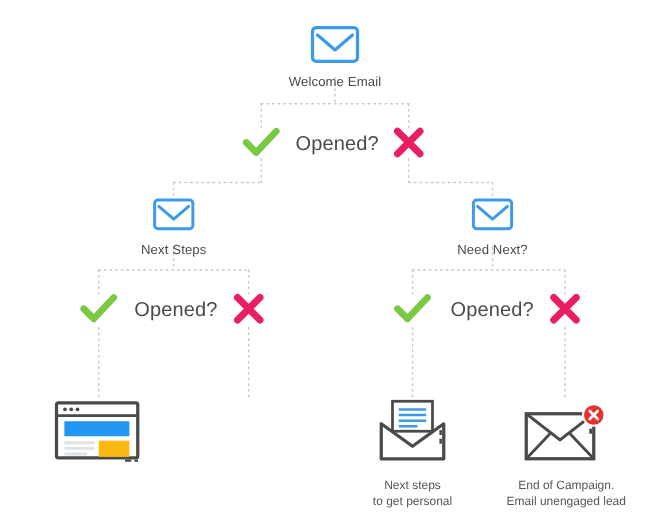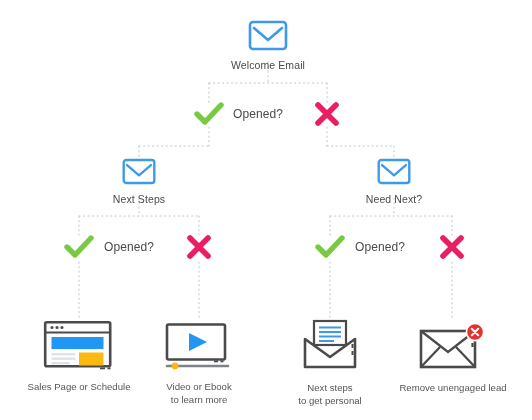--- a/index.html
+++ b/index.html
@@ -36,23 +36,23 @@
   .leaf-label {
     margin-top: 7px;
     font-size: 9.6px;
     color: #55565a;
     text-align: center;
     line-height: 1.35;
     white-space: nowrap;
   }
   .decision {
     position: absolute;
-    font-size: 12px;
+    font-size: 16px;
     color: #4a4a4a;
-    text-align: left;
+    text-align: right;
     white-space: nowrap;
     letter-spacing: 0.1px;
   }
   .mark {
     position: absolute;
     line-height: 0;
   }
   .connectors {
     position: absolute;
     left: 0;
@@ -180,40 +180,23 @@
         <rect x="8.5" y="17" width="52" height="12" fill="#2196f3"></rect>
         <rect x="8.5" y="33" width="24" height="2.4" fill="#dfe3e6"></rect>
         <rect x="8.5" y="37.5" width="24" height="2.4" fill="#dfe3e6"></rect>
         <rect x="8.5" y="42" width="18" height="2.4" fill="#dfe3e6"></rect>
         <rect x="36" y="32.5" width="24.5" height="13" fill="#fdb913"></rect>
         <line x1="57" y1="48.4" x2="62" y2="48.4" stroke="#4a4a4a" stroke-width="1.8"></line>
         <line x1="64.5" y1="48.4" x2="67.5" y2="48.4" stroke="#4a4a4a" stroke-width="1.8"></line>
       </svg>
     </span>
     <div class="leaf-label">
-      <div>Sales Page or Schedule</div>
     </div>
   </div>
 
-  <div class="node" style="left:139px; top:322px; width:120px;">
-    <span>
-      <svg width="70" height="48" viewBox="0 0 70 48">
-        <rect x="3" y="2.5" width="58" height="35" rx="1.5" ry="1.5" fill="#ffffff" stroke="#4a4a4a" stroke-width="2.6"></rect>
-        <path d="M 25 11 L 43 20 L 25 29 Z" fill="#2196f3"></path>
-        <line x1="50" y1="39.4" x2="54" y2="39.4" stroke="#4a4a4a" stroke-width="1.8"></line>
-        <line x1="56.5" y1="39.4" x2="59.5" y2="39.4" stroke="#4a4a4a" stroke-width="1.8"></line>
-        <line x1="3" y1="44" x2="64" y2="44" stroke="#7f8387" stroke-width="2.6" stroke-linecap="round"></line>
-        <circle cx="11" cy="44" r="3.4" fill="#fdb913"></circle>
-      </svg>
-    </span>
-    <div class="leaf-label">
-      <div>Video or Ebook</div>
-      <div>to learn more</div>
-    </div>
-  </div>
 
   <div class="node" style="left:272px; top:319px; width:116px;">
     <span>
       <svg width="60" height="52" viewBox="0 0 60 52">
         <rect x="14" y="2" width="32" height="24" fill="#ffffff" stroke="#4a4a4a" stroke-width="2.2"></rect>
         <line x1="19" y1="8.5" x2="41" y2="8.5" stroke="#3d9ae8" stroke-width="2"></line>
         <line x1="19" y1="13" x2="41" y2="13" stroke="#3d9ae8" stroke-width="2"></line>
         <line x1="19" y1="17.5" x2="41" y2="17.5" stroke="#3d9ae8" stroke-width="2"></line>
         <line x1="19" y1="22" x2="34" y2="22" stroke="#3d9ae8" stroke-width="2"></line>
         <path d="M 5 20 L 5 48 L 55 48 L 55 20 L 30 38 Z" fill="#ffffff" stroke="#4a4a4a" stroke-width="2.6" stroke-linejoin="round"></path>
@@ -233,17 +216,18 @@
         <rect x="4" y="8" width="54" height="36" fill="#ffffff" stroke="#4a4a4a" stroke-width="2.6"></rect>
         <path d="M 4 8 L 31 29 L 58 8" fill="none" stroke="#4a4a4a" stroke-width="2.3"></path>
         <path d="M 4 44 L 23 24 M 58 44 L 39 24" fill="none" stroke="#4a4a4a" stroke-width="2.3"></path>
         <line x1="55.5" y1="13" x2="55.5" y2="17" stroke="#4a4a4a" stroke-width="2.2"></line>
         <line x1="55.5" y1="20" x2="55.5" y2="24" stroke="#4a4a4a" stroke-width="2.2"></line>
         <circle cx="58" cy="9" r="8.6" fill="#e8312b" stroke="#ffffff" stroke-width="1.6"></circle>
         <path d="M 54.8 5.8 L 61.2 12.2 M 61.2 5.8 L 54.8 12.2" stroke="#ffffff" stroke-width="2.1" stroke-linecap="round"></path>
       </svg>
     </span>
     <div class="leaf-label">
-      <div>Remove unengaged lead</div>
+      <div>End of Campaign.</div>
+      <div>Email unengaged lead</div>
     </div>
   </div>
 
 </div>
 
 </body></html>

